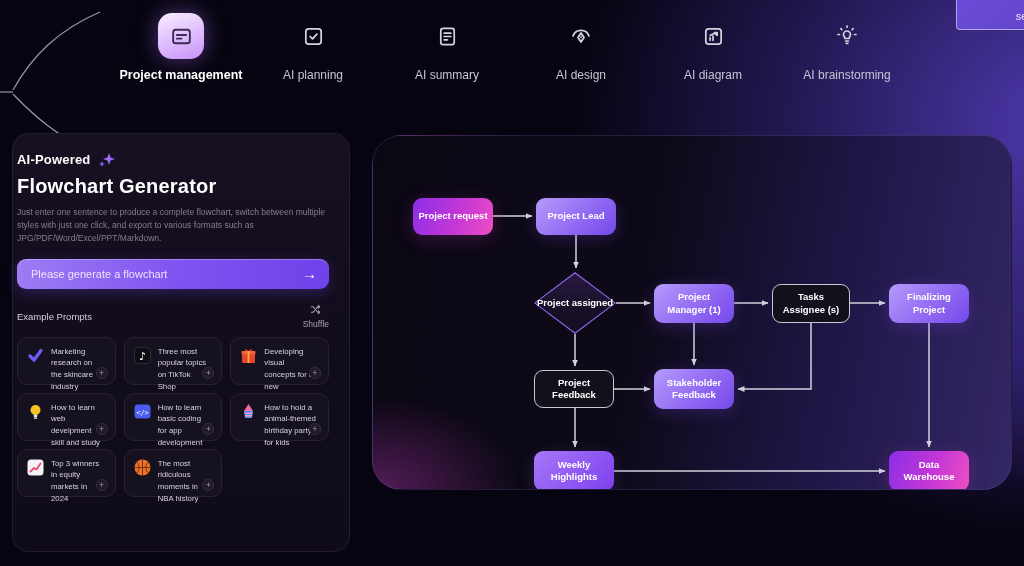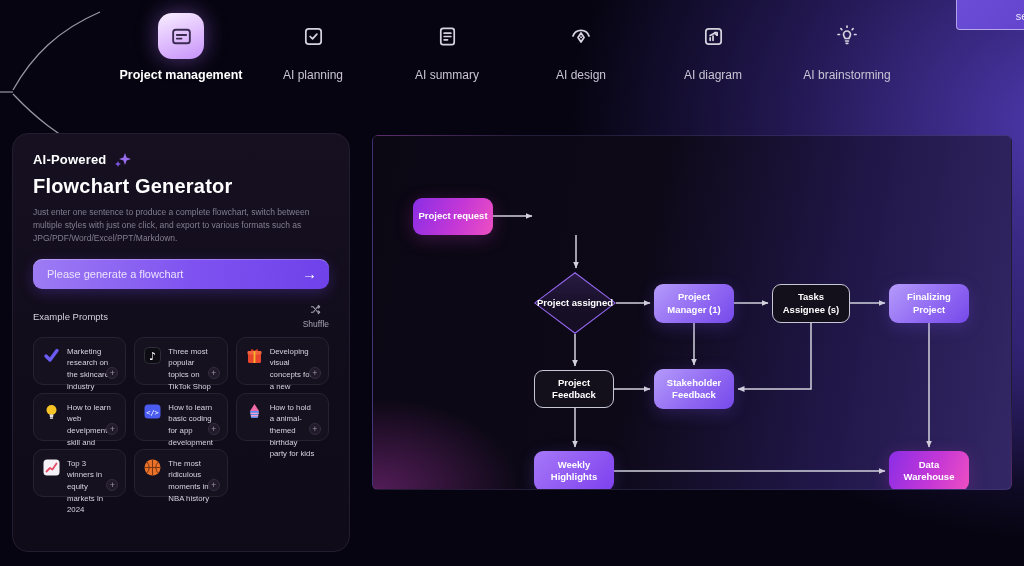--- a/index.html
+++ b/index.html
@@ -36,21 +36,21 @@
     background:linear-gradient(160deg,#f7eeff 0%,#e3c4fd 45%,#c793fa 100%);
     display:flex; align-items:center; justify-content:center;
     box-shadow:0 0 22px rgba(176,116,250,.45);
     color:#3b2b52;
   }
 
   
   .panel {
     position:absolute; left:12px; top:133px; width:338px; height:419px;
     background:linear-gradient(180deg,#161021 0%,#110c1a 60%,#100b18 100%);
-    border:1px solid #241d31; border-radius:16px; padding:18px 20px 0 20px;
+    border:1px solid #241d31; border-radius:16px; padding:18px 20px 0 4px;
   }
   .badge-row { display:flex; align-items:flex-start; gap:6px; }
   .badge { font-size:13px; font-weight:bold; color:#fff; letter-spacing:.2px; }
   .panel-title { margin-top:5px; font-size:20px; font-weight:bold; color:#fff; letter-spacing:.2px; }
   .panel-desc { margin-top:8px; font-size:8.5px; line-height:1.55; color:#837e90; }
   .gen-bar {
     margin-top:13px; height:30px; border-radius:9px; cursor:text;
     background:linear-gradient(95deg,#9d7cf4 0%,#7e51f0 55%,#6f42ea 100%);
     box-shadow:inset 0 1px 0 rgba(255,255,255,.28), 0 4px 14px rgba(110,70,230,.3);
     display:flex; align-items:center; justify-content:space-between; padding:0 12px 0 14px;
@@ -69,21 +69,21 @@
   .pcard .ptext { font-size:7.8px; line-height:1.5; color:#d8d3e0; padding-right:4px; }
   .pcard .picon { flex:0 0 17px; width:17px; height:17px; margin-top:1px; }
   .pcard .plus {
     position:absolute; right:7px; bottom:5px; width:12px; height:12px; border-radius:50%;
     background:#201a2a; border:1px solid #342d40; color:#9a94a6;
     font-size:9px; line-height:10px; text-align:center; cursor:pointer;
   }
 
   
   .canvas {
-    position:absolute; left:372px; top:135px; width:640px; height:355px; border-radius:6px;
+    position:absolute; left:372px; top:135px; width:640px; height:355px; border-radius:29px;
     background:
       radial-gradient(200px 130px at 1% 100%, rgba(196,62,196,.38) 0%, rgba(20,12,40,0) 70%),
       linear-gradient(100deg,#0b0713 0%,#0d0917 42%,#201748 72%,#342766 100%);
     border:1px solid rgba(146,124,216,.18);
     overflow:hidden;
   }
   .edges { position:absolute; inset:0; }
   .fnode {
     position:absolute; border-radius:9px; display:flex; align-items:center; justify-content:center;
     text-align:center; font-size:9.5px; font-weight:bold; color:#fff; line-height:1.3;
@@ -308,20 +308,23 @@
         <polyline points="438,187 438,253 365,253" stroke="#d2d2dc" stroke-width="1.5" fill="none" marker-end="url(#arw)"></polyline>
         <polyline points="202,198 202,230" stroke="#d2d2dc" stroke-width="1.5" fill="none" marker-end="url(#arw)"></polyline>
         <polyline points="241,253 277,253" stroke="#d2d2dc" stroke-width="1.5" fill="none" marker-end="url(#arw)"></polyline>
         <polyline points="202,272 202,311" stroke="#d2d2dc" stroke-width="1.5" fill="none" marker-end="url(#arw)"></polyline>
         <polyline points="241,335 512,335" stroke="#d2d2dc" stroke-width="1.5" fill="none" marker-end="url(#arw)"></polyline>
         <polyline points="556,187 556,311" stroke="#d2d2dc" stroke-width="1.5" fill="none" marker-end="url(#arw)"></polyline>
       </svg>
   <div class="fnode t-pink" style="left: 40px; top: 62px; width: 80px; height: 37px;">
         <span>Project request</span>
       </div>
+      <div class="fnode t-purple" style="left: 163px; top: 62px; width: 80px; height: 37px;">
+        <span>Project Lead</span>
+      </div>
       <div class="nd-diamond" style="left: 161px; top: 136px; width: 82px; height: 62px;">
         <span class="dm-border"></span>
         <span class="dm-fill"></span>
         <span class="dm-label">Project assigned</span>
       </div>
       <div class="fnode t-purple" style="left: 281px; top: 148px; width: 80px; height: 39px;">
         <span>Project Manager (1)</span>
       </div>
       <div class="fnode t-outline" style="left: 399px; top: 148px; width: 78px; height: 39px;">
         <span>Tasks Assignee (s)</span>

